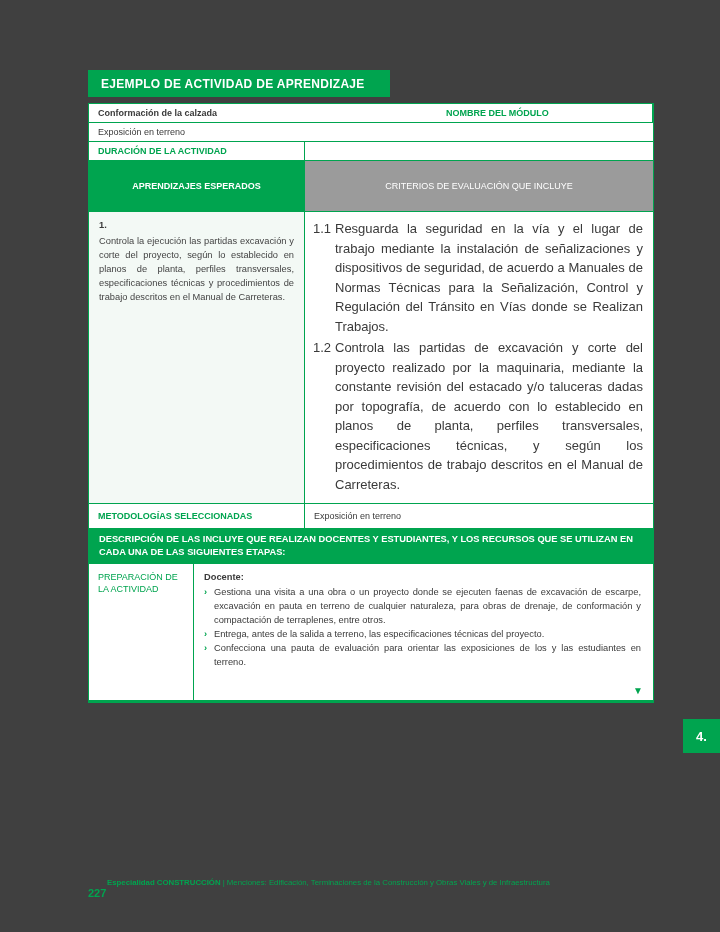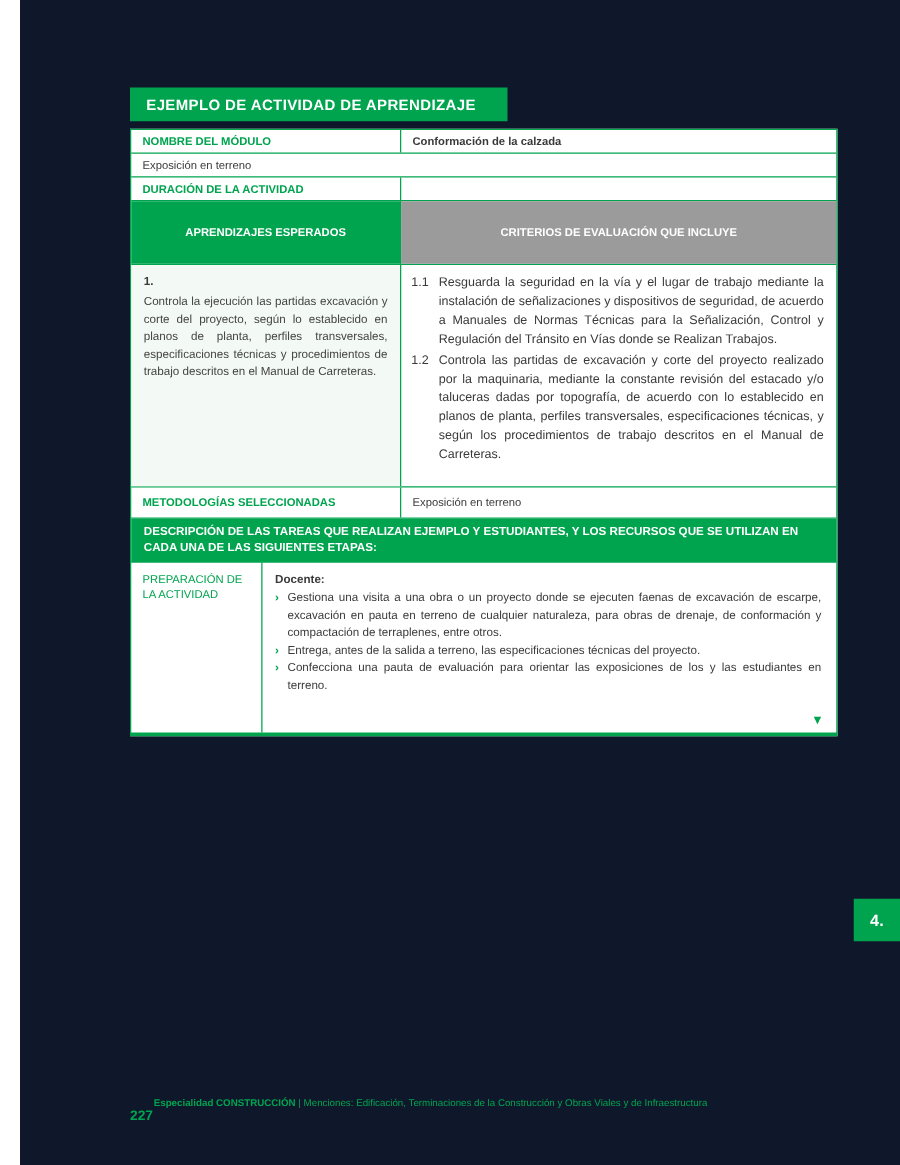--- a/index.html
+++ b/index.html
@@ -3,21 +3,21 @@
 <meta charset="utf-8">
 <style>
   * { margin:0; padding:0; box-sizing:border-box; }
   html,body { background:#ffffff; }
   body {
     width:720px; height:932px;
     font-family:"Liberation Sans", sans-serif;
     position:relative;
     color:#3a3a3a;
   }
-  .page { position:absolute; inset:0; background:#0f172a; overflow:hidden;margin-left:16px; }
+  .page { position:absolute; inset:0; background:#404040; overflow:hidden; }
 
   .title-banner{
     position:absolute; left:88px; top:70px; width:302px; height:27px;
     background:var(--green); color:#ffffff;
     font-weight:bold; font-size:12px; letter-spacing:.3px;
     display:flex; align-items:center; padding-left:13px;
   }
 
   .activity-table{
     position:absolute; left:88px; top:103px; width:566px;
@@ -38,34 +38,34 @@
   .value-bold{ font-weight:bold; }
 
   .col-header-row .cell{ padding:20px 8px; }
   .col-header-left{
     width:216px; flex:0 0 216px;
     background:var(--green); color:#fff; font-weight:bold; font-size:9px;
     display:flex; align-items:center; justify-content:center; text-align:center;
     border-right:1px solid var(--green);
   }
   .col-header-right{
-    flex:1; background:var(--gray); color:#fff; font-weight:bold; font-size:9px;
+    flex:1; background:var(--gray); color:#fff; font-weight:normal; font-size:9px;
     display:flex; align-items:center; justify-content:center; text-align:center;
   }
 
   .content-row{ min-height:178px; }
   .learning-cell{
     width:216px; flex:0 0 216px;
     background:var(--lighttint);
     border-right:1px solid var(--green);
     padding:7px 10px; font-size:9.3px; line-height:1.5; color:#444;
     text-align:justify;
   }
   .learning-number{ font-weight:bold; display:block; margin-bottom:2px; color:#3a3a3a; }
-  .criteria-cell{ flex:1; padding:7px 10px 7px 8px; font-size:10px; line-height:1.5; }
+  .criteria-cell{ flex:1; padding:7px 10px 7px 8px; font-size:13px; line-height:1.5; }
   .criterion{ display:flex; margin-bottom:2px; }
   .criterion-num{ flex:0 0 22px; font-weight:normal; color:#3a3a3a; }
   .criterion-text{ flex:1; text-align:justify; color:#3a3a3a; }
 
   .method-row .label-cell{ align-items:center; }
   .method-row{ min-height:25px; }
 
   .desc-banner{
     background:var(--green); color:#ffffff; font-weight:bold;
     font-size:9.3px; line-height:1.4; padding:4px 10px;
@@ -108,22 +108,22 @@
 
 <div class="page">
 
   <div class="title-banner">
     <span>EJEMPLO DE ACTIVIDAD DE APRENDIZAJE</span>
   </div>
 
   <div class="activity-table">
 
     <div class="row">
+      <div class="cell value-cell value-bold">Conformación de la calzada</div>
       <div class="cell label-cell">NOMBRE DEL MÓDULO</div>
-      <div class="cell value-cell value-bold">Conformación de la calzada</div>
     </div>
 
     <div class="row">
       <div class="cell value-cell">Exposición en terreno</div>
     </div>
 
     <div class="row">
       <div class="cell label-cell">DURACIÓN DE LA ACTIVIDAD</div>
     </div>
 
@@ -147,21 +147,21 @@
           <span class="criterion-text">Controla las partidas de excavación y corte del proyecto realizado por la maquinaria, mediante la constante revisión del estacado y/o taluceras dadas por topografía, de acuerdo con lo establecido en planos de planta, perfiles transversales, especificaciones técnicas, y según los procedimientos de trabajo descritos en el Manual de Carreteras.</span>
         </div>
       </div>
     </div>
 
     <div class="row method-row">
       <div class="cell label-cell">METODOLOGÍAS SELECCIONADAS</div>
       <div class="cell value-cell">Exposición en terreno</div>
     </div>
 
-    <div class="desc-banner">DESCRIPCIÓN DE LAS TAREAS QUE REALIZAN EJEMPLO Y ESTUDIANTES, Y LOS RECURSOS QUE SE UTILIZAN EN CADA UNA DE LAS SIGUIENTES ETAPAS:</div>
+    <div class="desc-banner">DESCRIPCIÓN DE LAS INCLUYE QUE REALIZAN DOCENTES Y ESTUDIANTES, Y LOS RECURSOS QUE SE UTILIZAN EN CADA UNA DE LAS SIGUIENTES ETAPAS:</div>
 
     <div class="row prep-row">
       <div class="prep-label">PREPARACIÓN DE LA ACTIVIDAD</div>
       <div class="prep-content">
         <div class="role-label">Docente:</div>
         <div class="bullet-item">
           <span class="bullet-marker">›</span>
           <span class="bullet-text">Gestiona una visita a una obra o un proyecto donde se ejecuten faenas de excavación de escarpe, excavación en pauta en terreno de cualquier naturaleza, para obras de drenaje, de conformación y compactación de terraplenes, entre otros.</span>
         </div>
         <div class="bullet-item">

